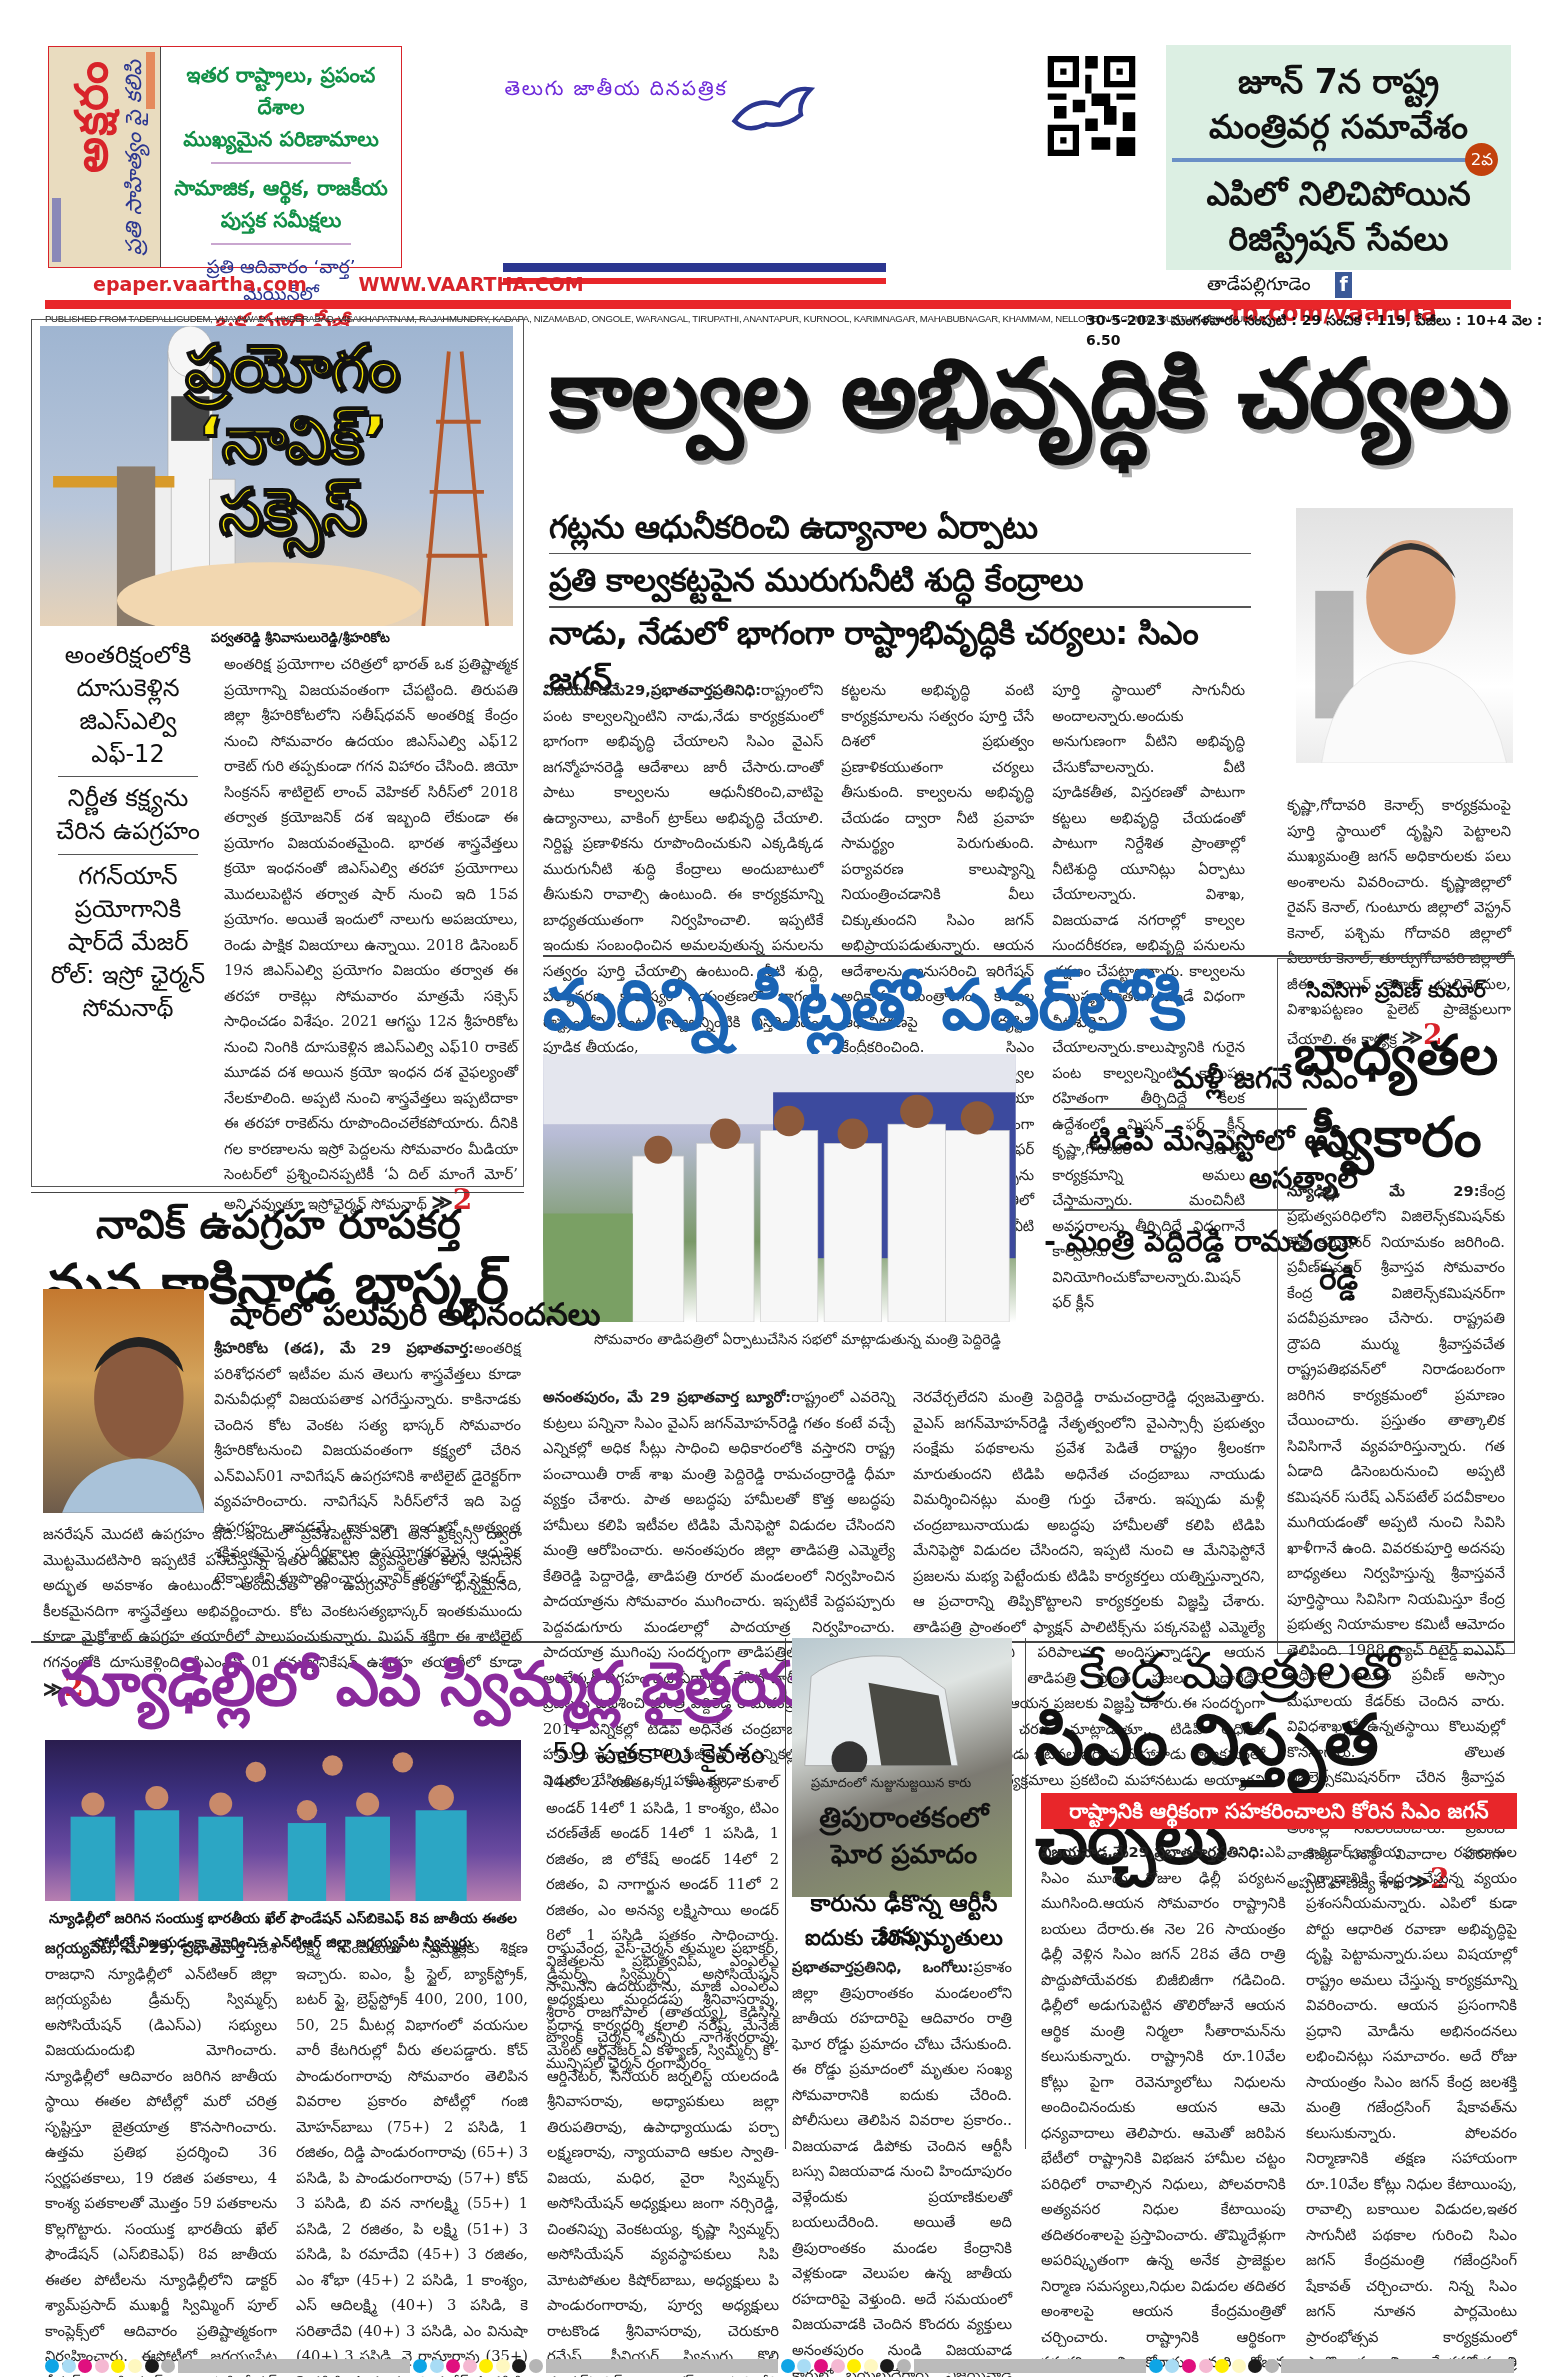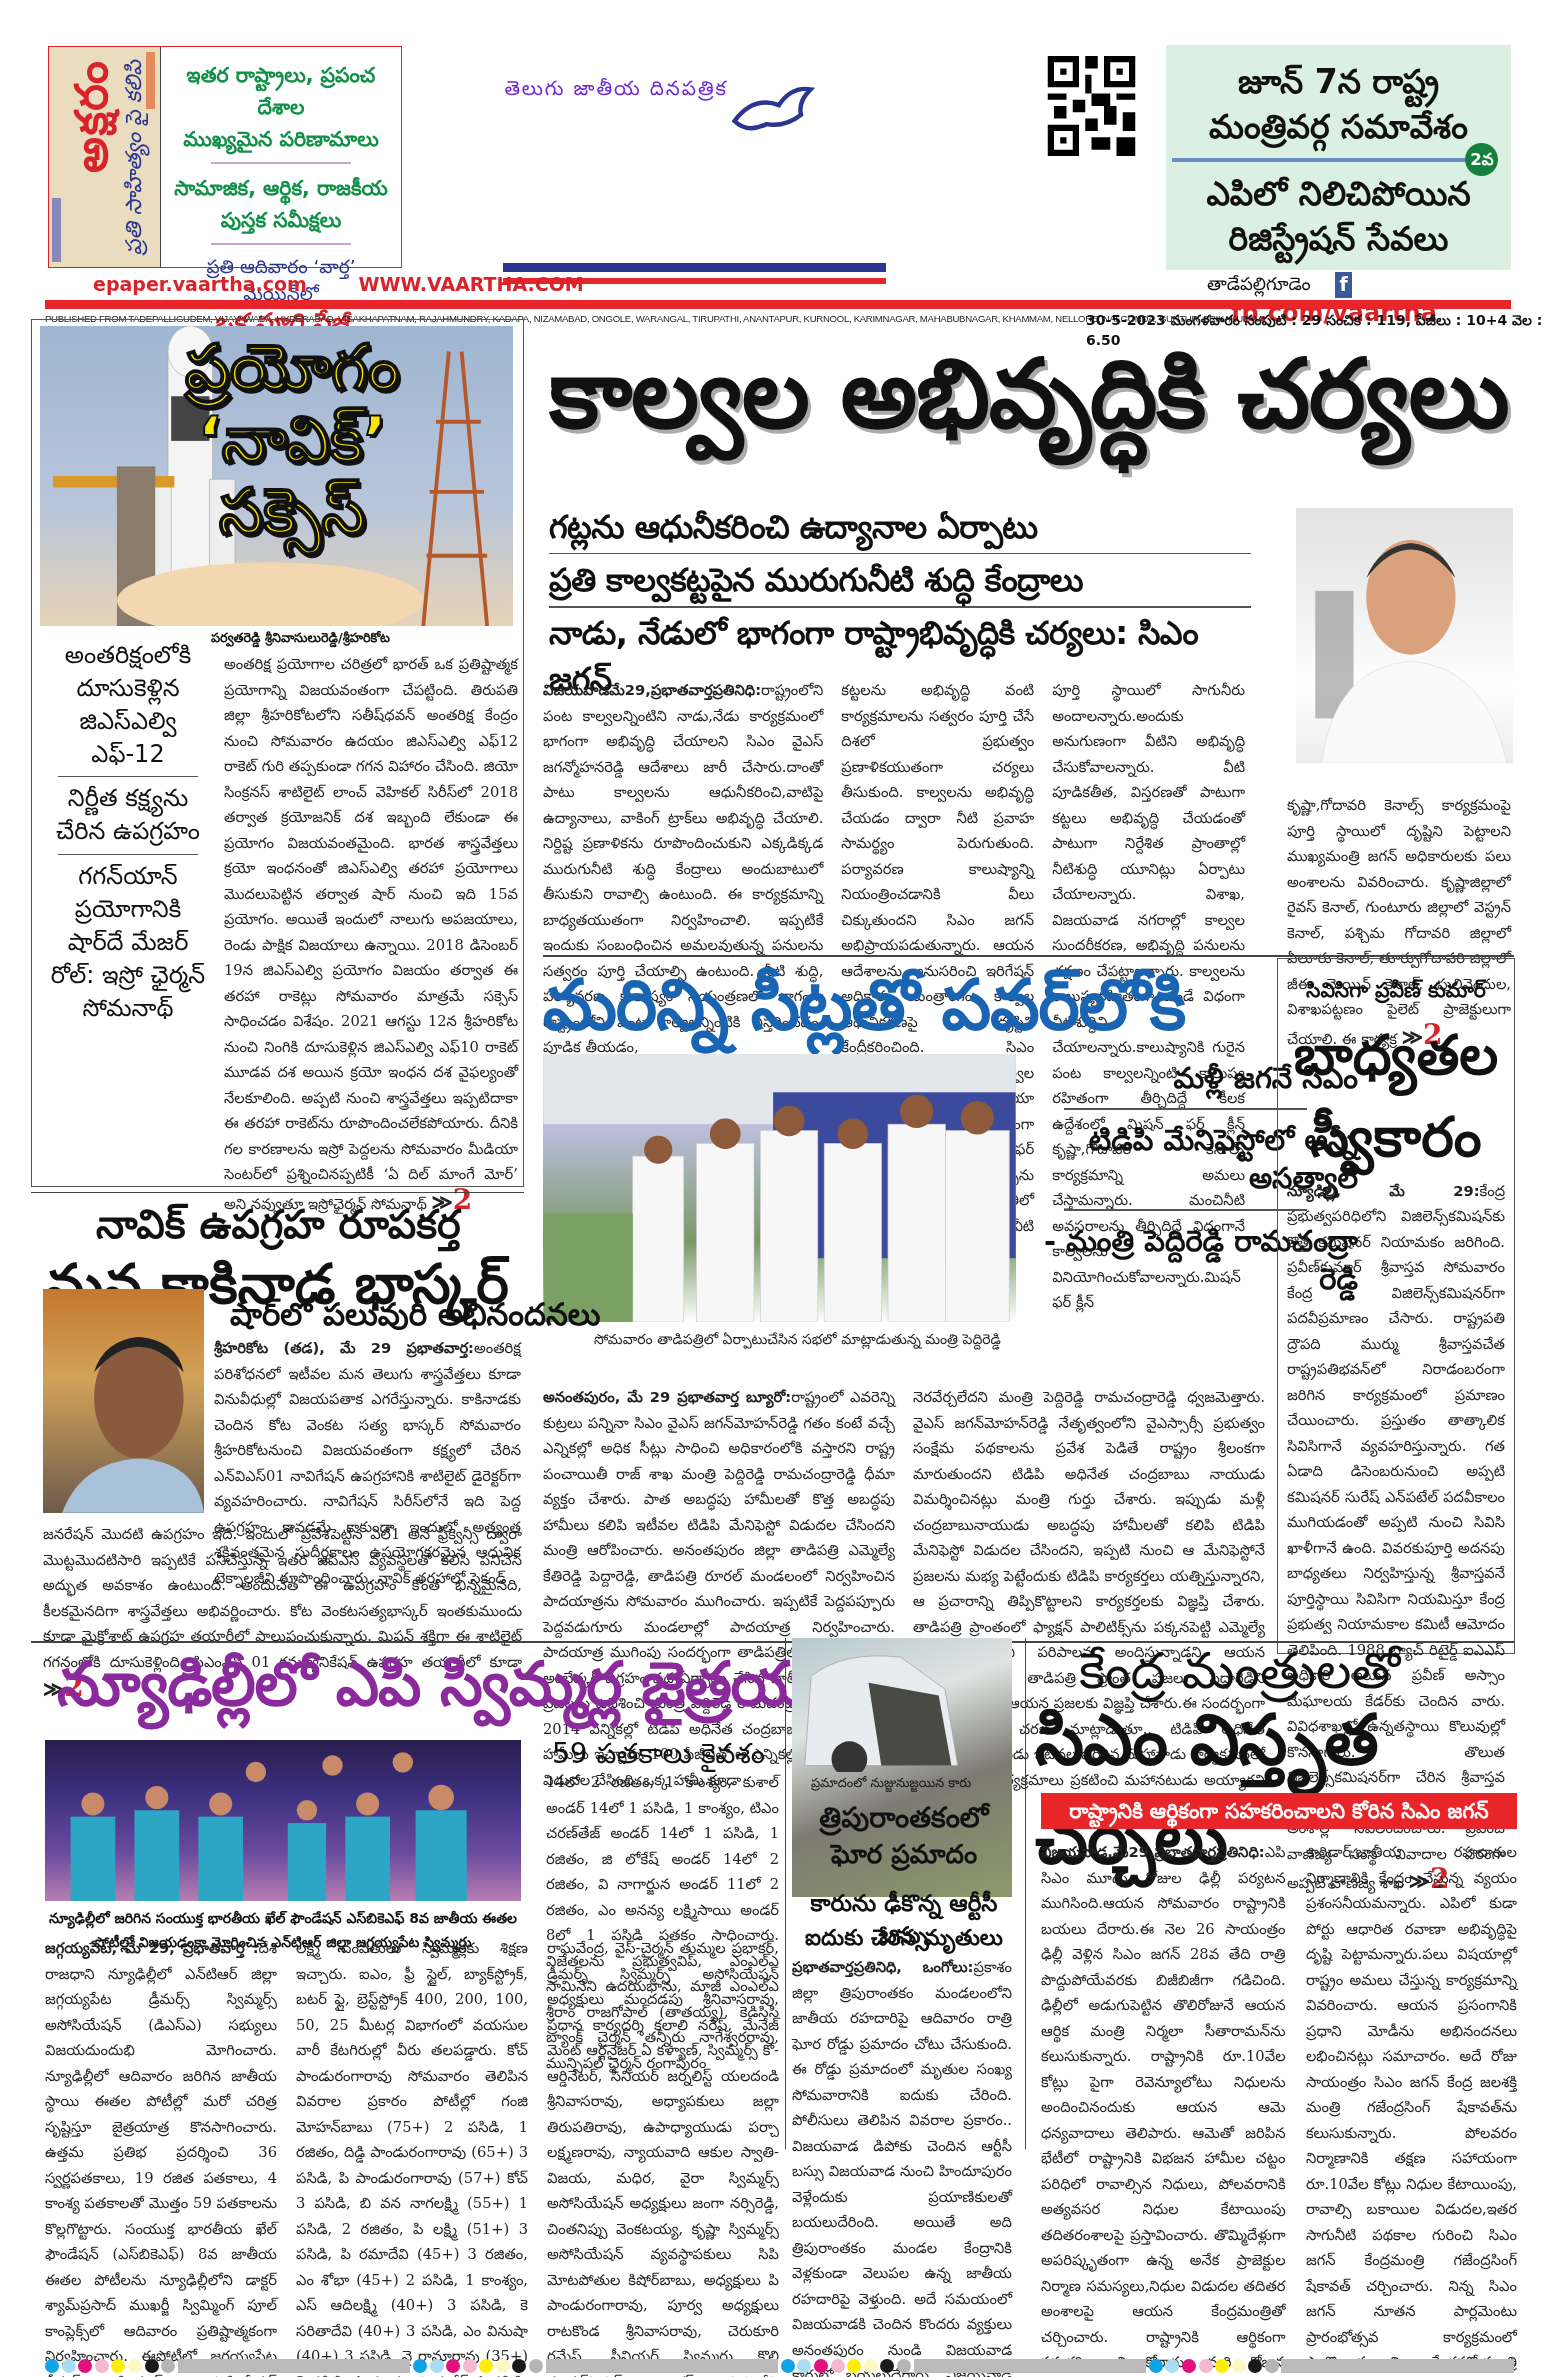--- a/index.html
+++ b/index.html
@@ -26,21 +26,21 @@
 #logo-area{left:498px;top:38px;width:485px;height:243px}
 #logo-tag{position:absolute;left:6.4px;top:38px;color:#6d28d9;font-size:20px;font-weight:normal;letter-spacing:1.9px}
 #logo-word{position:absolute;left:5.1px;top:70px;color:#2b3690;font-size:192px;font-weight:bold;line-height:179px;letter-spacing:-6.4px}
 #logo-bar{position:absolute;left:5.1px;top:225px;width:383px;height:9px;background:#2b3690}
 #logo-red{position:absolute;left:5.1px;top:240px;width:383px;height:6.4px;background:#e8262a}
 #dove{position:absolute;left:230px;top:45px;width:89px;height:57px}
 #qr{left:1047px;top:56px;width:89px;height:100px}
 #teaser{left:1166px;top:45px;width:345px;height:225px;background:#dcefe3;text-align:center;padding-top:14px}
 #teaser .t{font-size:33px;font-weight:bold;line-height:45px;color:#111}
 #teaser .line{height:3.8px;background:#6a8fc6;width:294px;margin:9px auto 9px 6.4px;position:relative}
-#teaser .badge{position:absolute;right:-32px;top:-15.3px;width:33px;height:33px;border-radius:50%;background:#15803d;color:#fff;font-size:16.6px;font-weight:bold;line-height:33px}
+#teaser .badge{position:absolute;right:-32px;top:-15.3px;width:33px;height:33px;border-radius:50%;background:#c2410c;color:#fff;font-size:16.6px;font-weight:normal;line-height:33px}
 #urls{left:93px;top:273px;font-size:19px;font-weight:bold;color:#d8232a}
 #urls span{margin-right:45px}
 #place-fb{left:1207px;top:272px;font-size:18px;color:#111}
 #place-fb .fb{color:#d8232a;font-weight:bold;font-size:24px;margin-left:24px}
 #place-fb .fbicon{display:inline-block;width:16.6px;height:25.5px;background:#3b5998;color:#fff;font-weight:bold;text-align:center;vertical-align:middle;font-size:19px;line-height:25.5px;margin-left:19px}
 #redbar{left:45px;top:300px;width:1466px;height:9px;background:#e8262a}
 #pubfrom{left:45px;top:313px;font-size:9.6px;color:#222;letter-spacing:-0.3px;font-family:"Liberation Sans",sans-serif}
 #dateline{left:1086px;top:312px;font-size:14px;font-weight:bold;color:#111}
 
 #rocket-box{left:31px;top:319px;width:493px;height:868px;border:1.3px solid #555}

